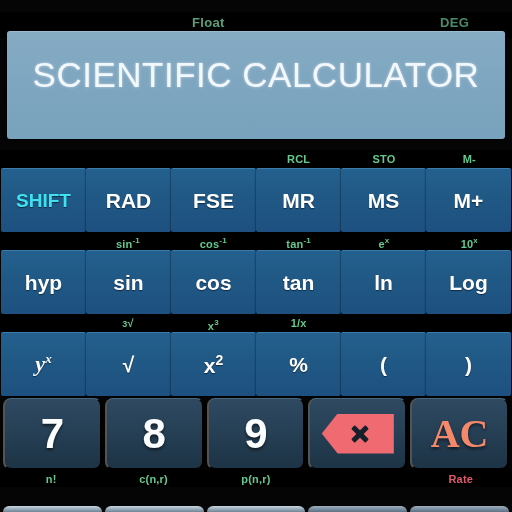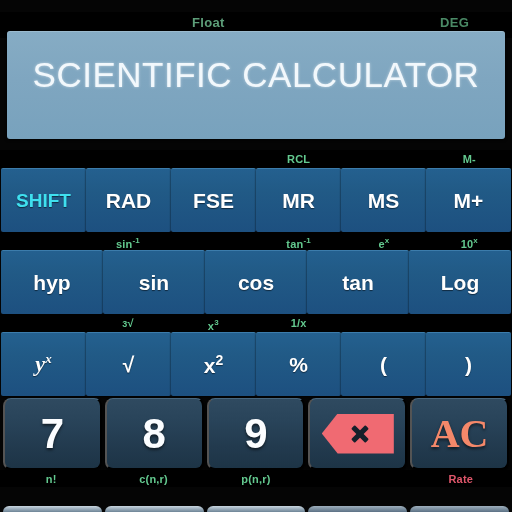--- a/index.html
+++ b/index.html
@@ -194,52 +194,57 @@
     <div class="display">
       <div class="display-title">SCIENTIFIC CALCULATOR</div>
     </div>
   </div>
 
   <div class="keypad">
 
     <div class="keyrow">
       <div class="altrow">
         <div class="alt-cell" style="left:256px">RCL</div>
+        <div class="alt-cell" style="left:341.33px">STO</div>
         <div class="alt-cell" style="left:426.66px">M-</div>
       </div>
       <div class="btnrow">
         <button class="btn shift">SHIFT</button>
         <button class="btn">RAD</button>
         <button class="btn">FSE</button>
         <button class="btn">MR</button>
         <button class="btn">MS</button>
         <button class="btn">M+</button>
       </div>
     </div>
 
     <div class="keyrow">
       <div class="altrow">
         <div class="alt-cell" style="left:85.33px">
           <span>sin</span><sup>-1</sup>
         </div>
+        <div class="alt-cell" style="left:170.66px">
+          <span>cos</span><sup>-1</sup>
+        </div>
         <div class="alt-cell" style="left:256px">
           <span>tan</span><sup>-1</sup>
         </div>
         <div class="alt-cell" style="left:341.33px">
           <span>e</span><sup>x</sup>
         </div>
         <div class="alt-cell" style="left:426.66px">
           <span>10</span><sup>x</sup>
         </div>
       </div>
       <div class="btnrow">
         <button class="btn">hyp</button>
         <button class="btn">sin</button>
         <button class="btn">cos</button>
         <button class="btn">tan</button>
+        <button class="btn">ln</button>
         <button class="btn">Log</button>
       </div>
     </div>
 
     <div class="keyrow">
       <div class="altrow">
         <div class="alt-cell" style="left:85.33px">
           <span class="pre">3</span><span>√</span>
         </div>
         <div class="alt-cell" style="left:170.66px">

